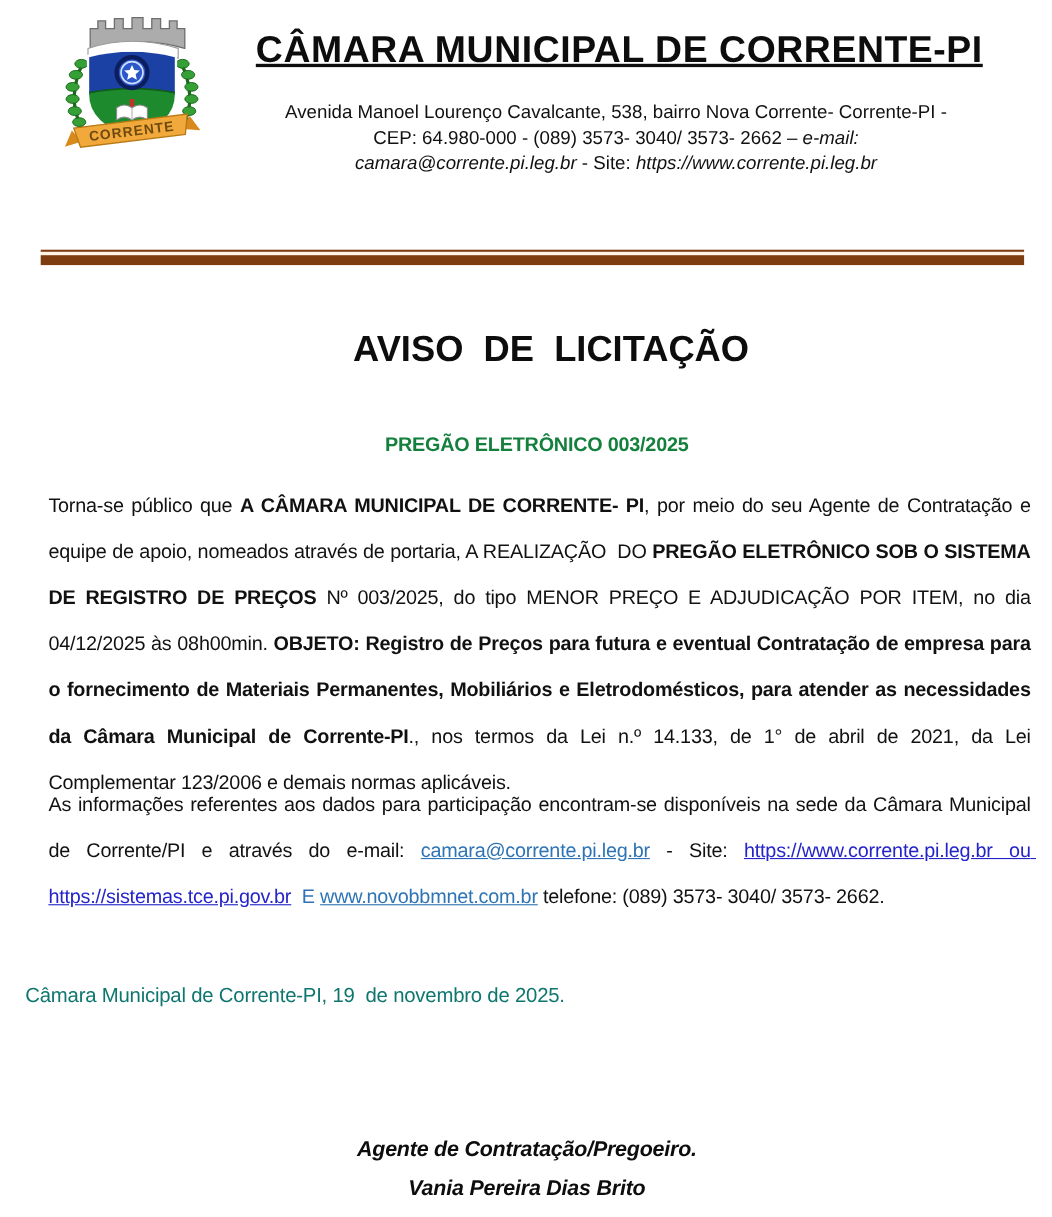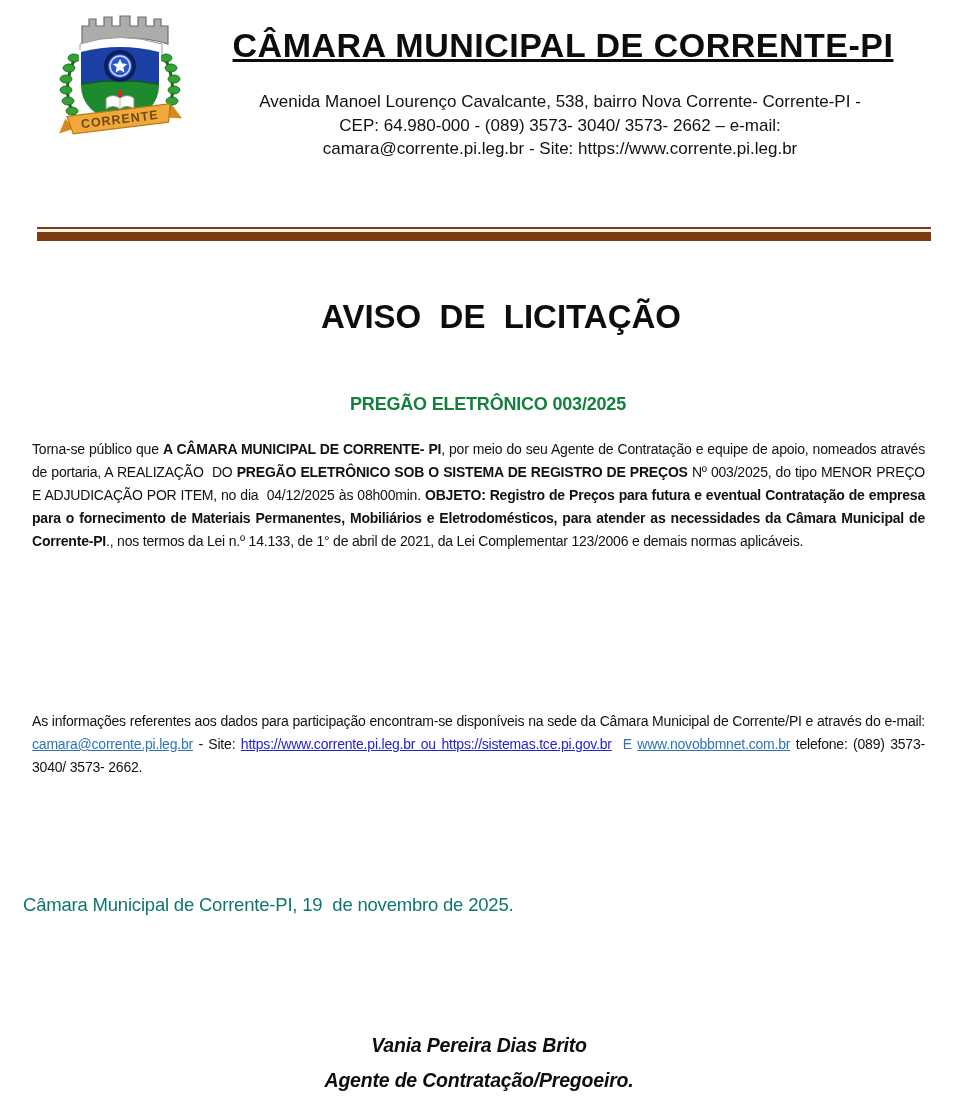--- a/index.html
+++ b/index.html
@@ -16,21 +16,21 @@
   .logo{position:absolute;left:52px;top:6px;width:136px;height:134px;}
   .org-title{
     position:absolute;left:192px;top:26px;width:742px;
     text-align:center;font-weight:700;font-size:34px;letter-spacing:.5px;
     color:#0d0d0d;white-space:pre;text-decoration:underline;
   }
   .org-address{
     position:absolute;left:186px;top:90px;width:748px;
     text-align:center;font-size:17px;line-height:23.5px;color:#111;
   }
-  .it{}
+  .it{font-style:italic;}
 
   
   .divider{position:absolute;left:37px;top:227px;width:894px;}
   .divider .thin{height:2px;}
   .divider .gap{height:3px;background:#fdf3e7;}
   .divider .thick{height:9px;}
 
   
   .notice-title{
     position:absolute;left:28px;top:298px;width:902px;
@@ -38,22 +38,22 @@
     text-align:center;font-weight:700;font-size:33px;color:#0d0d0d;
     white-space:pre;
   }
   .notice-subtitle{
     position:absolute;left:28px;top:394px;width:902px;
     padding-left:18px;box-sizing:border-box;
     text-align:center;font-weight:700;font-size:18px;color:#15803d;
     white-space:pre;letter-spacing:-0.2px;
   }
   .body-par{
-    position:absolute;left:32px;width:893px;
-    font-size:14px;line-height:23px;letter-spacing:-0.2px;
+    position:absolute;left:44px;width:893px;
+    font-size:18px;line-height:42px;letter-spacing:-0.2px;
     text-align:justify;white-space:pre-wrap;color:#111;
   }
   #paragraph-1{top:438px;}
   #paragraph-2{top:710px;}
 
   .seg-normal{}
   .seg-bold{font-weight:700;}
   .seg-link-light{color:#2E74B5;text-decoration:underline;}
   .seg-link-dark{color:#2424C9;text-decoration:underline;}
   .seg-blue{color:#2E74B5;}
@@ -149,17 +149,17 @@
   <div class="notice-title">AVISO  DE  LICITAÇÃO</div>
   <div class="notice-subtitle">PREGÃO ELETRÔNICO 003/2025</div>
 
   <div class="body-par" id="paragraph-1"><span class="seg-normal">Torna-se público que </span><span class="seg-bold">A CÂMARA MUNICIPAL DE CORRENTE- PI</span><span class="seg-normal">, por meio do seu Agente de Contratação e equipe de apoio, nomeados através de portaria, A REALIZAÇÃO  DO </span><span class="seg-bold">PREGÃO ELETRÔNICO SOB O SISTEMA DE REGISTRO DE PREÇOS</span><span class="seg-normal"> Nº 003/2025, do tipo MENOR PREÇO E ADJUDICAÇÃO POR ITEM, no dia  04/12/2025 às 08h00min. </span><span class="seg-bold">OBJETO: Registro de Preços para futura e eventual Contratação de empresa para o fornecimento de Materiais Permanentes, Mobiliários e Eletrodomésticos, para atender as necessidades da Câmara Municipal de Corrente-PI</span><span class="seg-normal">., nos termos da Lei n.º 14.133, de 1° de abril de 2021, da Lei Complementar 123/2006 e demais normas aplicáveis.</span></div>
 
   <div class="body-par" id="paragraph-2"><span class="seg-normal">As informações referentes aos dados para participação encontram-se disponíveis na sede da Câmara Municipal de Corrente/PI e através do e-mail: </span><span class="seg-link-light" style="color: rgb(46, 116, 181);">camara@corrente.pi.leg.br</span><span class="seg-normal"> - Site: </span><span class="seg-link-dark" style="color: rgb(36, 36, 201);">https://www.corrente.pi.leg.br ou https://sistemas.tce.pi.gov.br</span><span class="seg-normal">  </span><span class="seg-blue" style="color: rgb(46, 116, 181);">E </span><span class="seg-link-light" style="color: rgb(46, 116, 181);">www.novobbmnet.com.br</span><span class="seg-normal"> telefone: (089) 3573- 3040/ 3573- 2662.</span></div>
 
   <div class="date-line">Câmara Municipal de Corrente-PI, 19  de novembro de 2025.</div>
 
   <div class="signature">
+    <div>Agente de Contratação/Pregoeiro.</div>
     <div>Vania Pereira Dias Brito</div>
-    <div>Agente de Contratação/Pregoeiro.</div>
   </div>
 
 </div>
 
 </body></html>

